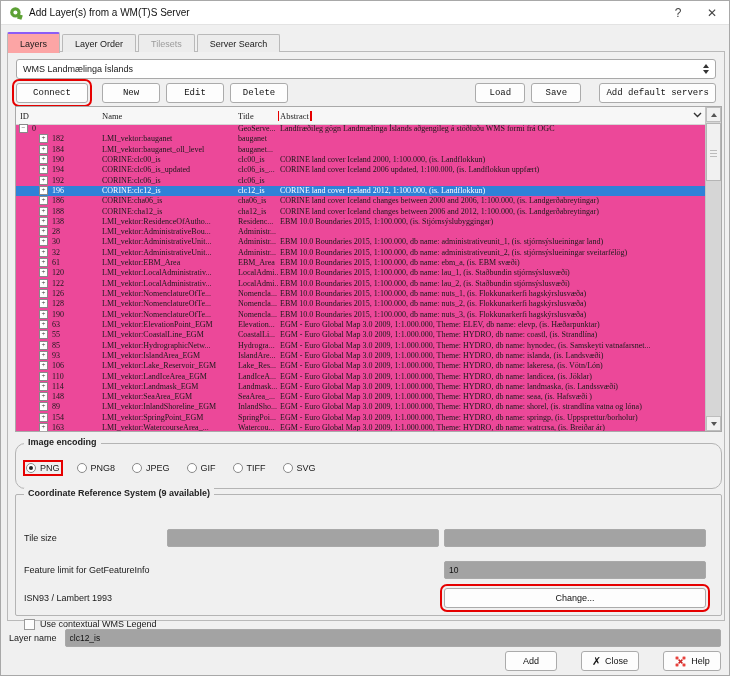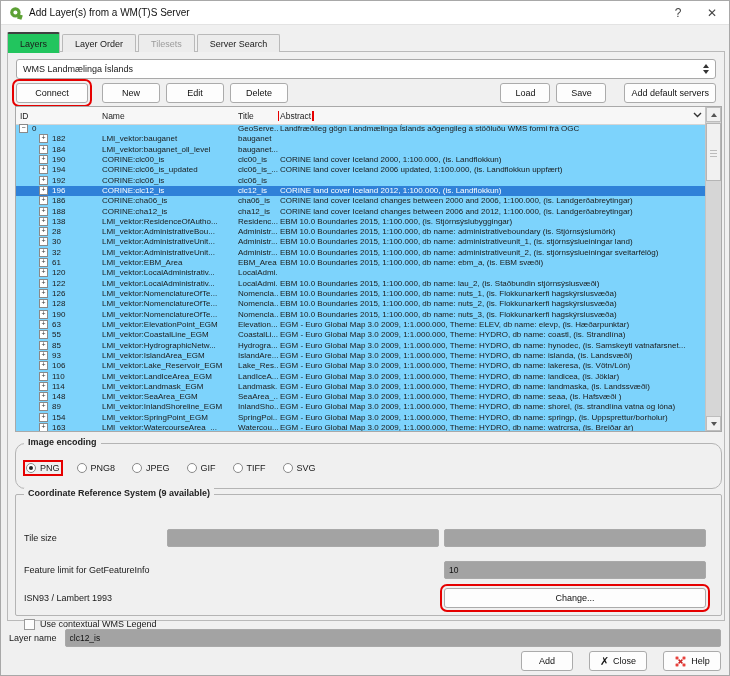--- a/index.html
+++ b/index.html
@@ -15,55 +15,55 @@
   .titlebar .ttl{font-size:10px;color:#111;}
   .titlebar .tb-btns{margin-left:auto;display:flex;}
   .tb-btn{width:34px;height:22px;display:flex;align-items:center;justify-content:center;
           font-size:12px;color:#444;cursor:default;}
 
   
   .tabbar{position:absolute;left:6px;top:30px;height:21px;display:flex;align-items:flex-end;z-index:3;}
   .tab{display:flex;align-items:center;height:18px;padding:0 12px;margin-right:2px;
        background:#ececec;border:1px solid #b9b9b9;border-bottom:none;border-radius:2px 2px 0 0;
        font-size:9px;box-sizing:border-box;}
-  .tab.active{background:#22c55e;height:21px;border-top:2px solid #404040;margin-bottom:-1px;}
+  .tab.active{background:#fca5a5;height:21px;border-top:2px solid #8b5cf6;margin-bottom:-1px;}
   .tab.disabled{color:#9b9b9b;}
 
   
   .panel{position:absolute;left:6px;top:50px;width:718px;height:570px;background:#f0f0f0;
          border:1px solid #b9b9b9;box-sizing:border-box;}
 
   
   .combo{position:absolute;left:8px;top:7px;right:8px;height:20px;background:#fff;
          border:1px solid #a9a9a9;border-radius:3px;display:flex;align-items:center;
          font-size:9px;padding:0 6px;box-sizing:border-box;}
   .combo .spin{margin-left:auto;display:flex;flex-direction:column;align-items:center;gap:2px;}
   .tri-up{width:0;height:0;border-left:3px solid transparent;border-right:3px solid transparent;border-bottom:4px solid #333;}
   .tri-dn{width:0;height:0;border-left:3px solid transparent;border-right:3px solid transparent;border-top:4px solid #333;}
 
   
   .btn{background:#fdfdfd;border:1px solid #ababab;border-radius:3px;font-size:9px;
        font-family:inherit;color:#111;height:20px;display:inline-flex;align-items:center;
        justify-content:center;box-sizing:border-box;padding:0 10px;}
-  .btnrow{position:absolute;left:8px;right:8px;top:31px;height:20px;display:flex;align-items:center;}
+  .btnrow{position:absolute;left:8px;right:8px;top:31px;height:20px;display:flex;align-items:center;font-family:Liberation Mono, monospace;}
   .btnrow .b-connect{width:72px;}
   .btnrow .b-new{width:58px;margin-left:14px;}
   .btnrow .b-edit{width:58px;margin-left:6px;}
   .btnrow .b-del{width:58px;margin-left:6px;}
   .btnrow .spacer{flex:1;}
   .btnrow .b-load{width:50px;}
   .btnrow .b-save{width:50px;margin-left:6px;}
   .btnrow .b-adddef{margin-left:18px;padding:0 6px;}
 
   .hl-red{outline:2px solid #e60000;outline-offset:2px;}
   .hl-red-tight{outline:2px solid #e60000;outline-offset:1px;}
 
   
-  .ltable{position:absolute;left:7px;top:54px;width:707px;height:326px;background:#7dd3fc;
-          border:1px solid #a9a9a9;box-sizing:border-box;overflow:hidden;}
+  .ltable{position:absolute;left:7px;top:54px;width:707px;height:326px;background:#ec4899;
+          border:1px solid #a9a9a9;box-sizing:border-box;overflow:hidden;font-family:Liberation Serif, serif;}
   .lt-header{position:absolute;left:0;top:0;right:16px;height:17px;background:#f7f7f7;
              border-bottom:1px solid #d5d5d5;display:flex;align-items:center;font-size:8.5px;color:#222;}
   .lt-header .hcell{white-space:nowrap;overflow:hidden;box-sizing:border-box;padding:0 2px;}
   .c-id{width:84px;flex:0 0 auto;}
   .c-name{width:136px;flex:0 0 auto;}
   .c-title{width:42px;flex:0 0 auto;}
   .c-abs{flex:1 1 auto;min-width:0;}
   .hdr-chevron{position:absolute;right:1px;top:2px;width:14px;height:12px;display:flex;
                align-items:center;justify-content:center;}
   .rows{position:absolute;left:0;top:17px;right:16px;bottom:0;overflow:hidden;}
@@ -115,21 +115,21 @@
   .b-change{position:absolute;left:420px;right:0;height:20px;}
   .row-check{top:112px;}
   .checkbox{width:11px;height:11px;border:1px solid #9a9a9a;background:#fdfdfd;
             margin-right:5px;box-sizing:border-box;flex:0 0 auto;}
 
   
   .layername-row{position:absolute;left:8px;right:8px;top:628px;height:18px;display:flex;
                  align-items:center;font-size:9px;}
   .layername-row .field{flex:1;margin-left:8px;}
   .footer-btns{position:absolute;right:8px;top:650px;height:20px;display:flex;align-items:center;}
-  .fb{width:52px;margin-left:16px;}
+  .fb{width:52px;margin-left:24px;}
   .fb-close{width:58px;}
   .fb-help{width:58px;}
   .x-glyph{font-size:11px;font-weight:bold;margin-right:4px;color:#111;}
   .help-ic{margin-right:4px;}
 </style>
 </head>
 <body>
 
 <div class="dialog">
 
@@ -245,21 +245,20 @@
           <div class="trow">
             <div class="cell c-id lvl1"><span class="expander">+</span><span>138</span></div>
             <div class="cell c-name">LMI_vektor:ResidenceOfAutho...</div>
             <div class="cell c-title">Residenc...</div>
             <div class="cell c-abs">EBM 10.0 Boundaries 2015, 1:100.000, (is. Stjórnsýslubyggingar)</div>
           </div>
           <div class="trow">
             <div class="cell c-id lvl1"><span class="expander">+</span><span>28</span></div>
             <div class="cell c-name">LMI_vektor:AdministrativeBou...</div>
             <div class="cell c-title">Administr...</div>
-            <div class="cell c-abs">EBM 10.0 Boundaries 2015, 1:100.000, db name: administrativeboundary (is. Stjórnsýslumörk)</div>
           </div>
           <div class="trow">
             <div class="cell c-id lvl1"><span class="expander">+</span><span>30</span></div>
             <div class="cell c-name">LMI_vektor:AdministrativeUnit...</div>
             <div class="cell c-title">Administr...</div>
             <div class="cell c-abs">EBM 10.0 Boundaries 2015, 1:100.000, db name: administrativeunit_1, (is. stjórnsýslueiningar land)</div>
           </div>
           <div class="trow">
             <div class="cell c-id lvl1"><span class="expander">+</span><span>32</span></div>
             <div class="cell c-name">LMI_vektor:AdministrativeUnit...</div>
@@ -269,20 +268,21 @@
           <div class="trow">
             <div class="cell c-id lvl1"><span class="expander">+</span><span>61</span></div>
             <div class="cell c-name">LMI_vektor:EBM_Area</div>
             <div class="cell c-title">EBM_Area</div>
             <div class="cell c-abs">EBM 10.0 Boundaries 2015, 1:100.000, db name: ebm_a, (is. EBM svæði)</div>
           </div>
           <div class="trow">
             <div class="cell c-id lvl1"><span class="expander">+</span><span>120</span></div>
             <div class="cell c-name">LMI_vektor:LocalAdministrativ...</div>
             <div class="cell c-title">LocalAdmi...</div>
+            <div class="cell c-abs">EBM 10.0 Boundaries 2015, 1:100.000, db name: lau_1, (is. Staðbundin stjórnsýslusvæði)</div>
           </div>
           <div class="trow">
             <div class="cell c-id lvl1"><span class="expander">+</span><span>122</span></div>
             <div class="cell c-name">LMI_vektor:LocalAdministrativ...</div>
             <div class="cell c-title">LocalAdmi...</div>
             <div class="cell c-abs">EBM 10.0 Boundaries 2015, 1:100.000, db name: lau_2, (is. Staðbundin stjórnsýslusvæði)</div>
           </div>
           <div class="trow">
             <div class="cell c-id lvl1"><span class="expander">+</span><span>126</span></div>
             <div class="cell c-name">LMI_vektor:NomenclatureOfTe...</div>

